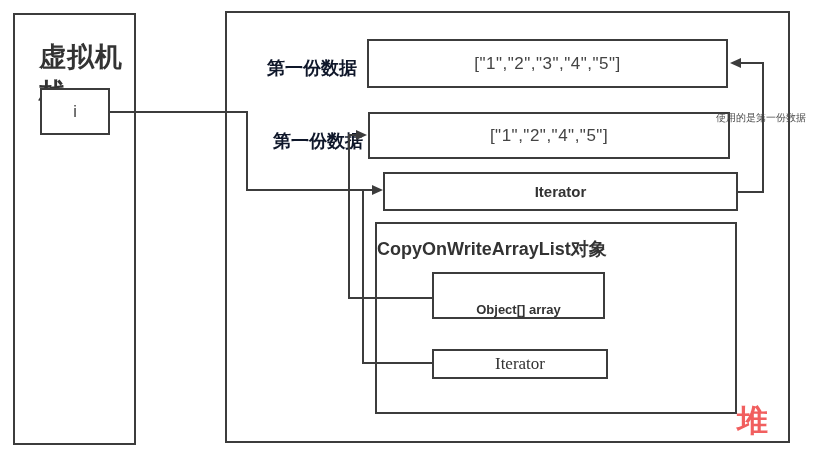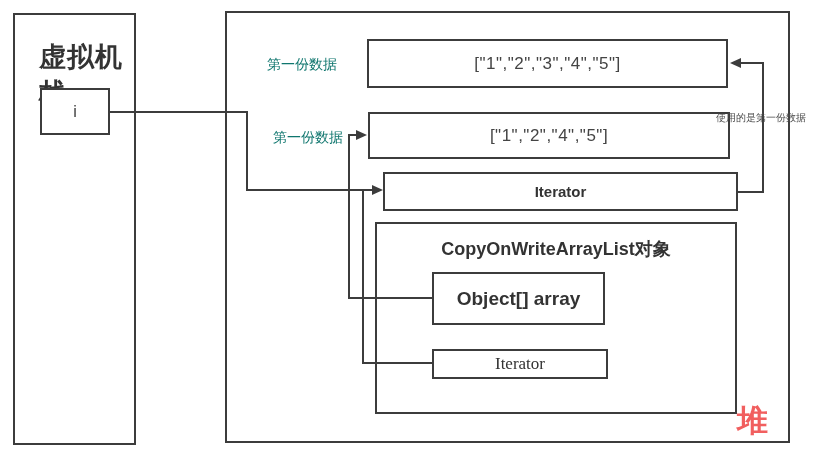--- a/index.html
+++ b/index.html
@@ -28,29 +28,29 @@
   .arrow.right{
     border-top:5px solid transparent;
     border-bottom:5px solid transparent;
     border-left:11px solid #3c3c3c;
   }
   .arrow.left{
     border-top:5px solid transparent;
     border-bottom:5px solid transparent;
     border-right:11px solid #3c3c3c;
   }
-  .lbl{position:absolute;font-weight:normal;font-size:14px;color:#0f766e;white-space:nowrap;}
+  .lbl{position:absolute;font-weight:bold;font-size:18px;color:#0f172a;white-space:nowrap;}
   .val{font-size:17px;color:#444;letter-spacing:0.5px;}
   #stack-title{
     position:absolute;left:24px;top:24px;
     font-size:27px;font-weight:bold;color:#333;letter-spacing:1px;
   }
   #cow-title{
     position:absolute;left:0;right:0;top:13px;
-    text-align:center;font-weight:bold;font-size:18px;color:#333;
+    font-weight:bold;font-size:18px;color:#333;
   }
   #annotation{
     position:absolute;left:716px;top:111px;
     font-size:10px;color:#4a4a4a;white-space:nowrap;
   }
   #heap-label{
     position:absolute;left:737px;top:400px;
     font-size:31px;font-weight:bold;
   }
   .serif{font-family:"Liberation Serif", serif;}
@@ -80,21 +80,21 @@
     <span class="val">["1","2","4","5"]</span>
   </div>
 
   <div class="box center" style="left:383px;top:172px;width:355px;height:39px;font-weight:bold;font-size:15px;color:#333;">
     <span>Iterator</span>
   </div>
 
   <div class="box" style="left:375px;top:222px;width:362px;height:192px;">
     <div id="cow-title">CopyOnWriteArrayList对象</div>
   </div>
-  <div class="box center" style="left:432px;top:272px;width:173px;height:53px;font-weight:bold;font-size:19px;color:#333;">
+  <div class="box center" style="left:432px;top:272px;width:173px;height:47px;font-weight:bold;font-size:13px;color:#333;align-items:flex-end;">
     <span>Object[]  array</span>
   </div>
   <div class="box center serif" style="left:432px;top:349px;width:176px;height:30px;font-size:17px;color:#333;">
     <span>Iterator</span>
   </div>
 
   <div class="hline" style="left:110px;top:111px;width:138px;"></div>
   <div class="vline" style="left:246px;top:111px;height:80px;"></div>
   <div class="hline" style="left:246px;top:189px;width:126px;"></div>
   <div class="arrow right" style="left:372px;top:185px;"></div>

